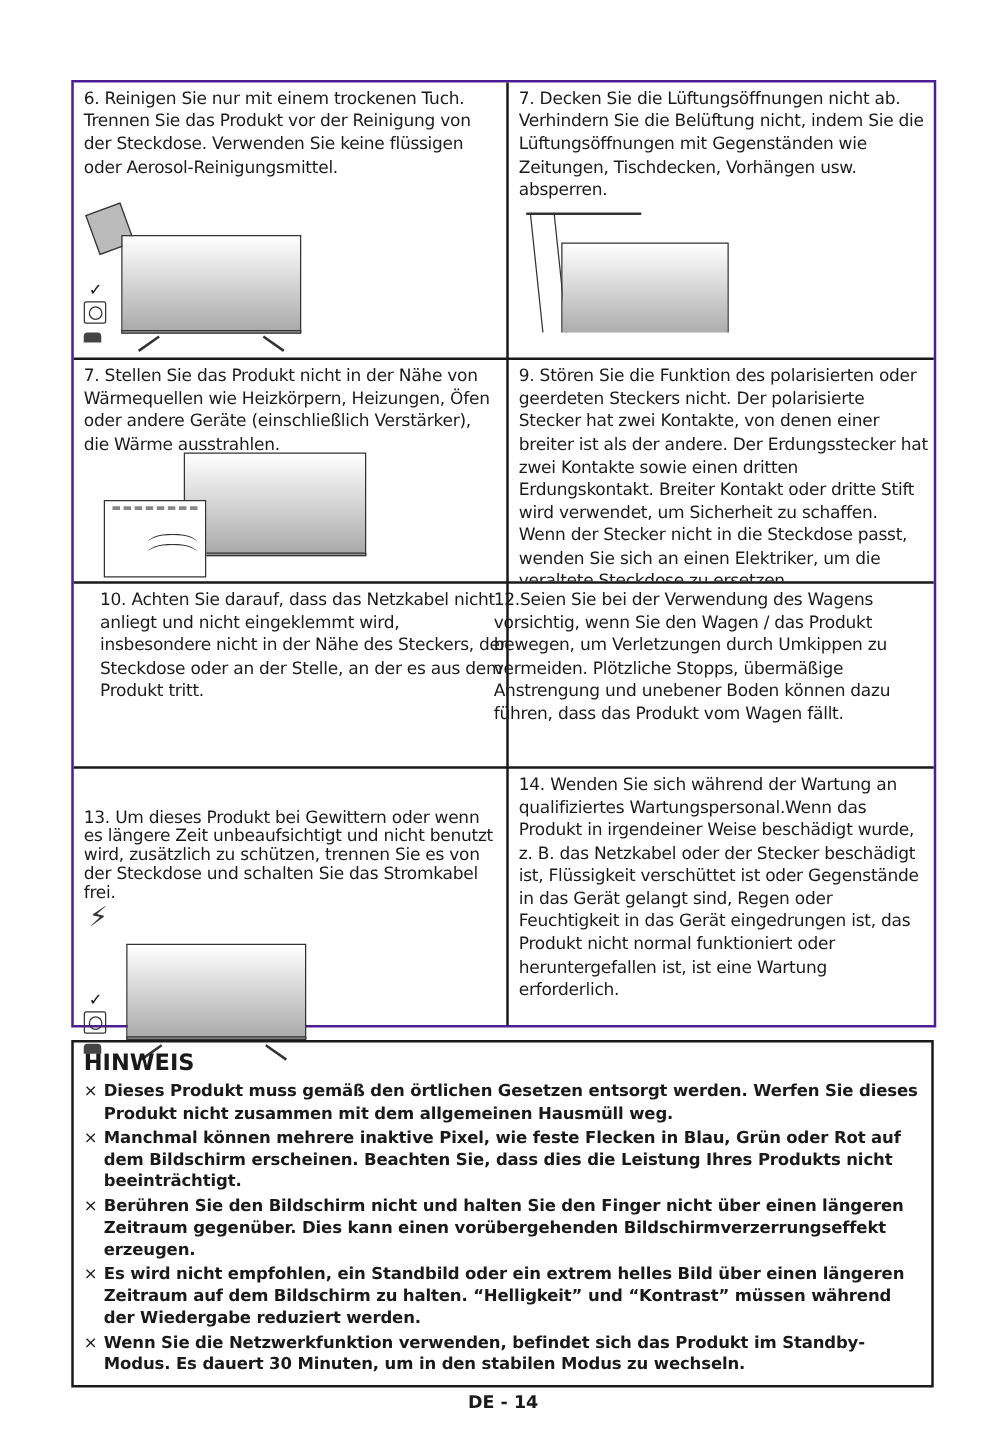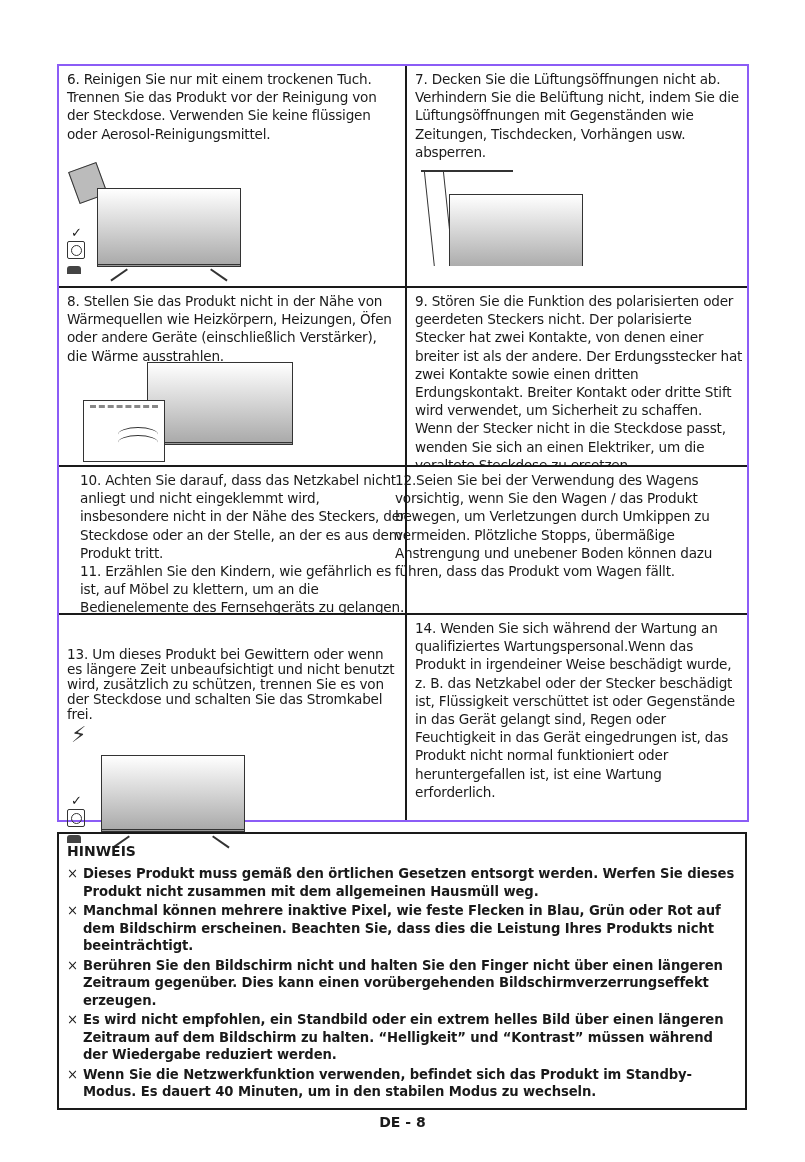--- a/index.html
+++ b/index.html
@@ -1,27 +1,27 @@
 <!DOCTYPE html>
 <html><head>
 <meta charset="utf-8">
 <style>
   html, body { margin:0; padding:0; background:#fff; }
   body { width:805px; height:1162px; position:relative; font-family:"DejaVu Sans", sans-serif; color:#1a1a1a; overflow:hidden; }
-  .grid { position:absolute; left:57px; top:64px; width:692px; height:758px; border:2px solid #8b5cf6; box-sizing:border-box; }
+  .grid { position:absolute; left:57px; top:64px; width:692px; height:758px; border:2px solid #4c1d95; box-sizing:border-box; }
   .cell { position:absolute; box-sizing:border-box; font-size:13.6px; line-height:18.2px; letter-spacing:-0.2px; padding:4px 8px 0 8px; overflow:hidden; }
   .vline { position:absolute; top:0; bottom:0; left:346px; width:2px; background:#1a1a1a; }
   .hline { position:absolute; left:0; right:0; height:2px; background:#1a1a1a; }
   .tight { line-height:15px;margin-top:28px; }
   .illu { position:absolute; }
   .tv { position:absolute; border:1.5px solid #333; background:linear-gradient(#fff 0%, #d9d9d9 45%, #a9a9a9 100%); box-sizing:border-box; }
   .tv-base { position:absolute; height:3px; background:#999; border:1px solid #333; box-sizing:border-box; }
   .leg { position:absolute; width:20px; height:1.5px; background:#333; }
   .hinweis { position:absolute; left:57px; top:832px; width:690px; height:278px; border:2px solid #1a1a1a; box-sizing:border-box; padding:6px 8px; font-weight:bold; }
-  .hinweis h2 { margin:0 0 3px 0; font-size:14px; line-height:22px; font-weight:bold; }
+  .hinweis h2 { margin:0 0 3px 0; font-size:18px; line-height:22px; font-weight:bold; }
   .note { position:relative; padding-left:16px; font-size:13.2px; line-height:17.5px; letter-spacing:-0.1px; margin-bottom:2px; }
   .note .mark { position:absolute; left:0; top:0; font-weight:normal; }
   .pagenum { position:absolute; left:0; width:805px; top:1114px; text-align:center; font-weight:bold; font-size:14px; }
 </style>
 </head>
 <body>
 
 <div class="grid">
   <div class="vline"></div>
   <div class="hline" style="top:220px"></div>
@@ -50,39 +50,38 @@
       <div style="position:absolute;left:14px;top:104px;width:92px;height:2px;background:#333"></div>
       <div style="position:absolute;left:22px;top:106px;width:18px;height:96px;border-left:1.5px solid #333;border-right:1.5px solid #333;transform:skewX(6deg)"></div>
       <div class="tv" style="left:42px;top:128px;width:134px;height:76px"></div>
       <div class="tv-base" style="left:42px;top:202px;width:134px"></div>
       <div class="leg" style="left:52px;top:212px;transform:rotate(-35deg)"></div>
       <div class="leg" style="left:150px;top:212px;transform:rotate(35deg)"></div>
     </div>
   </div>
 
   <div class="cell" style="left:0;top:222px;width:346px;height:177px">
-    <div>8. Stellen Sie das Produkt nicht in der Nähe von Wärmequellen wie Heizkörpern, Heizungen, Öfen oder andere Geräte (einschließlich Verstärker), die Wärme ausstrahlen.</div>
+    <div>7. Stellen Sie das Produkt nicht in der Nähe von Wärmequellen wie Heizkörpern, Heizungen, Öfen oder andere Geräte (einschließlich Verstärker), die Wärme ausstrahlen.</div>
     <div class="illu" style="left:0;top:0;width:346px;height:177px">
       <div class="tv" style="left:88px;top:74px;width:146px;height:82px"></div>
       <div class="tv-base" style="left:88px;top:154px;width:146px"></div>
       <div style="position:absolute;left:24px;top:112px;width:82px;height:62px;border:1.5px solid #333;background:#fff;box-sizing:border-box">
         <div style="position:absolute;left:6px;top:4px;width:68px;height:3px;border-top:3px dashed #888"></div>
         <div style="position:absolute;left:34px;top:26px;width:40px;height:14px;border-top:1.5px solid #333;border-radius:50%"></div>
         <div style="position:absolute;left:34px;top:34px;width:40px;height:14px;border-top:1.5px solid #333;border-radius:50%"></div>
       </div>
     </div>
   </div>
 
   <div class="cell" style="left:348px;top:222px;width:344px;height:177px">
     <div>9. Stören Sie die Funktion des polarisierten oder geerdeten Steckers nicht. Der polarisierte Stecker hat zwei Kontakte, von denen einer breiter ist als der andere. Der Erdungsstecker hat zwei Kontakte sowie einen dritten Erdungskontakt. Breiter Kontakt oder dritte Stift wird verwendet, um Sicherheit zu schaffen. Wenn der Stecker nicht in die Steckdose passt, wenden Sie sich an einen Elektriker, um die veraltete Steckdose zu ersetzen.</div>
   </div>
 
   <div class="cell" style="left:13px;top:401px;width:346px;height:146px">
     <div>10. Achten Sie darauf, dass das Netzkabel nicht anliegt und nicht eingeklemmt wird, insbesondere nicht in der Nähe des Steckers, der Steckdose oder an der Stelle, an der es aus dem Produkt tritt.</div>
-    <div>11. Erzählen Sie den Kindern, wie gefährlich es ist, auf Möbel zu klettern, um an die Bedienelemente des Fernsehgeräts zu gelangen.</div>
   </div>
 
   <div class="cell" style="left:328px;top:401px;width:344px;height:146px">
     <div>12.Seien Sie bei der Verwendung des Wagens vorsichtig, wenn Sie den Wagen / das Produkt bewegen, um Verletzungen durch Umkippen zu vermeiden. Plötzliche Stopps, übermäßige Anstrengung und unebener Boden können dazu führen, dass das Produkt vom Wagen fällt.</div>
   </div>
 
   <div class="cell tight" style="left:0;top:549px;width:346px;height:209px">
     <div>13. Um dieses Produkt bei Gewittern oder wenn es längere Zeit unbeaufsichtigt und nicht benutzt wird, zusätzlich zu schützen, trennen Sie es von der Steckdose und schalten Sie das Stromkabel frei.</div>
     <div class="illu" style="left:0;top:0;width:346px;height:209px">
       <div style="position:absolute;left:12px;top:84px;font-size:22px;color:#333">⚡</div>
@@ -102,16 +101,16 @@
     <div>14. Wenden Sie sich während der Wartung an qualifiziertes Wartungspersonal.Wenn das Produkt in irgendeiner Weise beschädigt wurde, z. B. das Netzkabel oder der Stecker beschädigt ist, Flüssigkeit verschüttet ist oder Gegenstände in das Gerät gelangt sind, Regen oder Feuchtigkeit in das Gerät eingedrungen ist, das Produkt nicht normal funktioniert oder heruntergefallen ist, ist eine Wartung erforderlich.</div>
   </div>
 </div>
 
 <div class="hinweis">
   <h2>HINWEIS</h2>
   <div class="note"><span class="mark">×</span><span>Dieses Produkt muss gemäß den örtlichen Gesetzen entsorgt werden. Werfen Sie dieses Produkt nicht zusammen mit dem allgemeinen Hausmüll weg.</span></div>
   <div class="note"><span class="mark">×</span><span>Manchmal können mehrere inaktive Pixel, wie feste Flecken in Blau, Grün oder Rot auf dem Bildschirm erscheinen. Beachten Sie, dass dies die Leistung Ihres Produkts nicht beeinträchtigt.</span></div>
   <div class="note"><span class="mark">×</span><span>Berühren Sie den Bildschirm nicht und halten Sie den Finger nicht über einen längeren Zeitraum gegenüber. Dies kann einen vorübergehenden Bildschirmverzerrungseffekt erzeugen.</span></div>
   <div class="note"><span class="mark">×</span><span>Es wird nicht empfohlen, ein Standbild oder ein extrem helles Bild über einen  längeren Zeitraum auf dem Bildschirm zu halten. “Helligkeit” und “Kontrast” müssen  während der Wiedergabe reduziert werden.</span></div>
-  <div class="note"><span class="mark">×</span><span>Wenn Sie die Netzwerkfunktion verwenden, befindet sich das Produkt im Standby-Modus. Es dauert 40 Minuten, um in den stabilen Modus zu wechseln.</span></div>
+  <div class="note"><span class="mark">×</span><span>Wenn Sie die Netzwerkfunktion verwenden, befindet sich das Produkt im Standby-Modus. Es dauert 30 Minuten, um in den stabilen Modus zu wechseln.</span></div>
 </div>
 
-<div class="pagenum">DE - 8</div>
+<div class="pagenum">DE - 14</div>
 
 </body></html>

